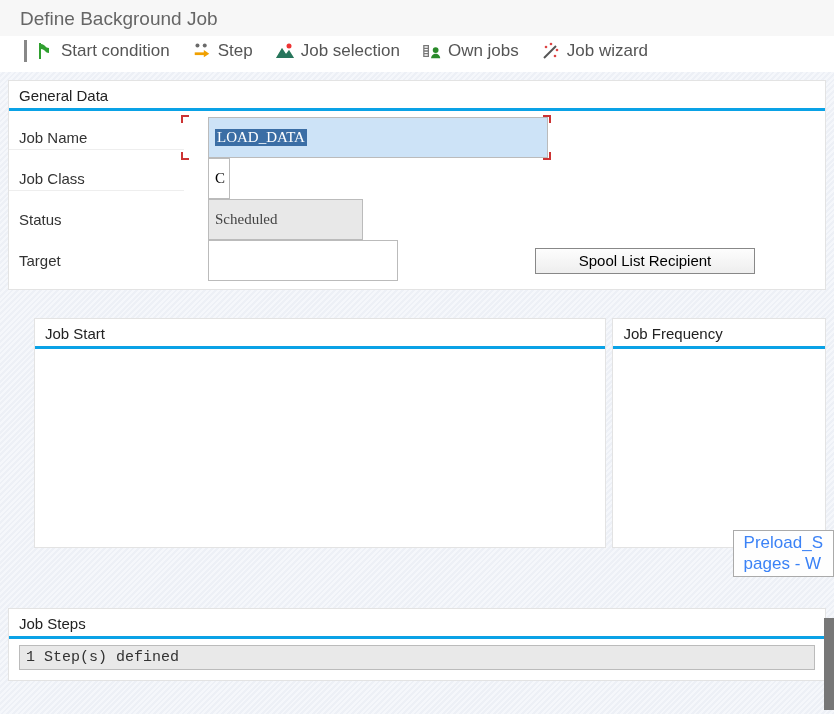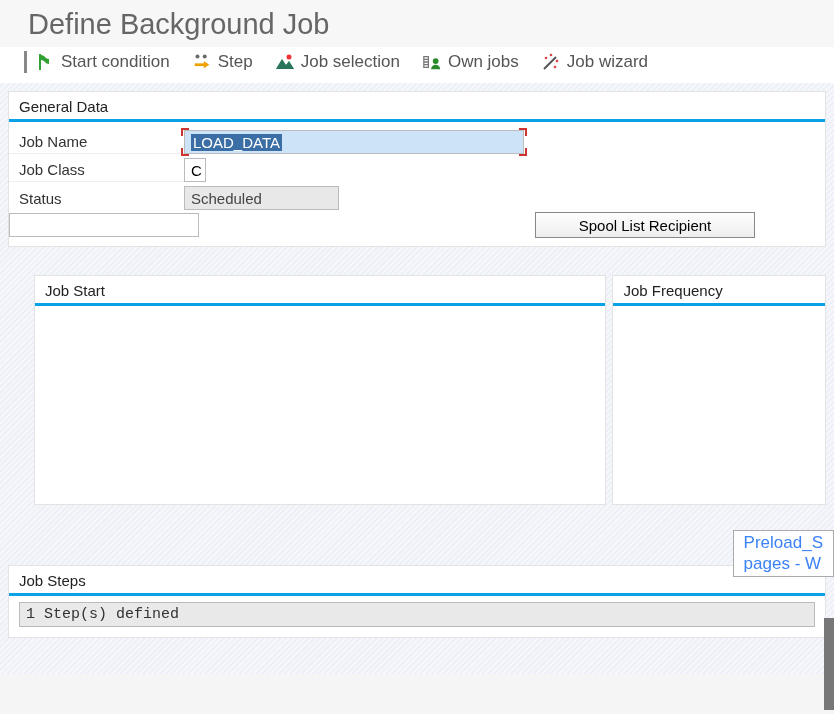--- a/index.html
+++ b/index.html
@@ -6,22 +6,22 @@
   body {
     width: 834px;
     height: 714px;
     font-family: Arial, sans-serif;
     font-size: 14px;
     background: #f5f5f5;
     overflow: hidden;
     position: relative;
   }
   .page-title {
-    padding: 8px 16px 6px 28px;
-    font-size: 29px;
+    padding: 8px 16px 6px 20px;
+    font-size: 19px;
     color: #666;
     background: #f7f7f7;
   }
   .toolbar {
     display: flex;
     align-items: center;
     padding: 4px 12px 10px 24px;
     gap: 22px;
     background: #fff;
   }
@@ -68,28 +68,29 @@
     width: 175px;
     padding: 3px 10px;
     color: #333;
     border-bottom: 1px solid #eee;
     font-size: 15px;
   }
   .no-bb { border-bottom: none; }
   .form-field { flex: 0 0 auto; }
 
   .inp {
-    font-family: Liberation Sans, sans-serif;
+    font-family: Liberation Serif, serif;
     font-size: 15px;
     padding: 2px 6px;
     border: 1px solid #bbb;
     background: #fff;
-    height: 24px;
+    height: 41px;
     display: inline-flex;
     align-items: center;
+    margin-left: 24px;
   }
   .job-name-wrap {
     position: relative;
     display: inline-block;
   }
   .job-name-input {
     width: 340px;
     background: #cde3f7;
   }
   .red-bracket { position: absolute; width: 8px; height: 8px; }
@@ -249,20 +250,21 @@
     </div>
 
     <div class="form-row">
       <div class="form-label no-bb">Status</div>
       <div class="form-field">
         <span class="inp status-input">Scheduled</span>
       </div>
     </div>
 
     <div class="form-row" style="padding-bottom:8px;">
+      <div class="form-label no-bb">Target</div>
       <div class="form-field">
         <input class="inp target-input" value="" style="">
       </div>
       <button class="spool-btn">Spool List Recipient</button>
     </div>
   </div>
 
   <div class="two-col">
     <div class="panel left">
       <div class="panel-title">Job Start</div>

